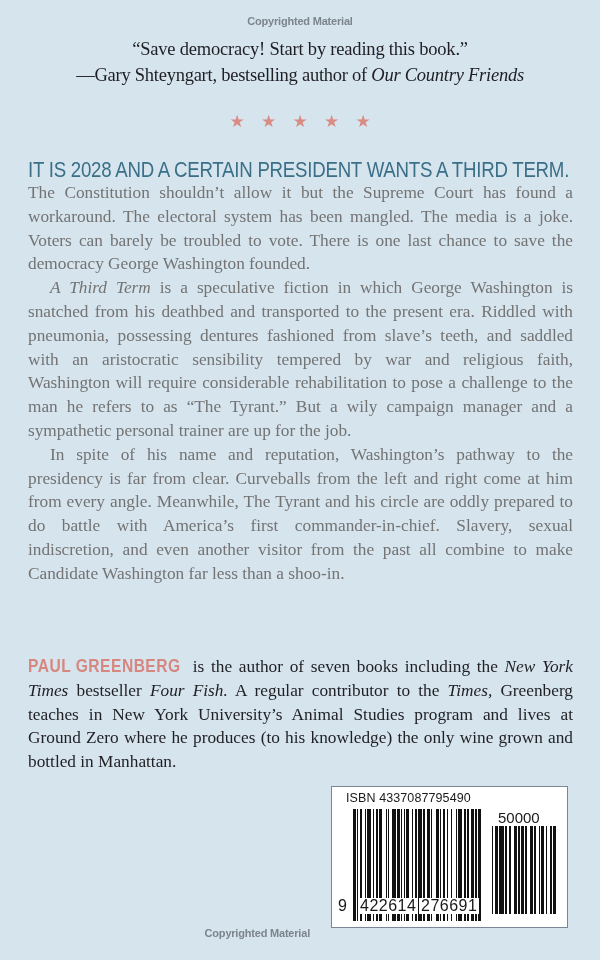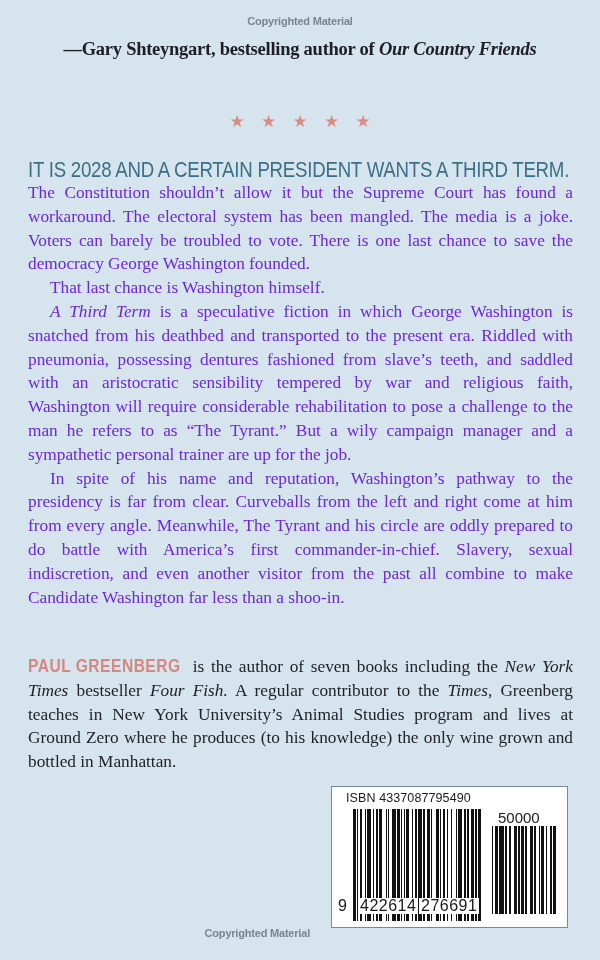--- a/index.html
+++ b/index.html
@@ -34,21 +34,21 @@
     position: absolute;
     top: 36px;
     left: 0;
     width: 600px;
     text-align: center;
     font-size: 18.5px;
     line-height: 26px;
     color: #1e1e24;
   }
   .blurb .quote { display: block; letter-spacing: -0.2px; }
-  .blurb .attrib { display: block; letter-spacing: -0.25px; font-weight: bold; }
+  .blurb .attrib { display: block; letter-spacing: -0.25px; }
   .blurb em { font-style: italic; }
 
   .stars {
     position: absolute;
     top: 111px;
     left: 0;
     width: 600px;
     text-align: center;
     color: #d98c83;
     font-size: 17px;
@@ -73,21 +73,21 @@
   }
 
   .body {
     position: absolute;
     top: 181px;
     left: 28px;
     width: 545px;
     font-size: 17.3px;
     line-height: 23.8px;
     text-align: justify;
-    color: #6d28d9;
+    color: #737373;
   }
   .body p { margin: 0; text-indent: 22px; }
   .body p.first { text-indent: 0; }
   .body em { font-style: italic; }
 
   .bio {
     position: absolute;
     top: 654px;
     left: 28px;
     width: 545px;
@@ -167,36 +167,36 @@
     height: 88px;
     display: flex;
   }
 </style>
 </head>
 <body>
 
 <div class="watermark wm-top">Copyrighted Material</div>
 
 <div class="blurb">
+  <span class="quote">“Save democracy! Start by reading this book.”</span>
   <span class="attrib"><span>—Gary Shteyngart, bestselling author of </span><em>Our Country Friends</em></span>
 </div>
 
 <div class="stars">
   <span class="star">★</span>
   <span class="star">★</span>
   <span class="star">★</span>
   <span class="star">★</span>
   <span class="star">★</span>
 </div>
 
 <div class="headline">IT IS 2028 AND A CERTAIN PRESIDENT WANTS A THIRD TERM.</div>
 
 <div class="body">
   <p class="first">The Constitution shouldn’t allow it but the Supreme Court has found a workaround. The electoral system has been mangled. The media is a joke. Voters can barely be troubled to vote. There is one last chance to save the democracy George Washington founded.</p>
-  <p>That last chance is Washington himself.</p>
   <p><em>A Third Term</em><span> is a speculative fiction in which George Washington is snatched from his deathbed and transported to the present era. Riddled with pneumonia, possessing dentures fashioned from slave’s teeth, and saddled with an aristocratic sensibility tempered by war and religious faith, Washington will require considerable rehabilitation to pose a challenge to the man he refers to as “The Tyrant.” But a wily campaign manager and a sympathetic personal trainer are up for the job.</span></p>
   <p>In spite of his name and reputation, Washington’s pathway to the presidency is far from clear. Curveballs from the left and right come at him from every angle. Meanwhile, The Tyrant and his circle are oddly prepared to do battle with America’s first commander-in-chief. Slavery, sexual indiscretion, and even another visitor from the past all combine to make Candidate Washington far less than a shoo-in.</p>
 </div>
 
 <div class="bio"><span class="author-name">PAUL GREENBERG</span><span> is the author of seven books including the </span><em>New York Times</em><span> bestseller </span><em>Four Fish.</em><span> A regular contributor to the </span><em>Times,</em><span> Greenberg teaches in New York University’s Animal Studies program and lives at Ground Zero where he produces (to his knowledge) the only wine grown and bottled in Manhattan.</span></div>
 
 <div class="barcode-box">
   <div class="isbn-label">ISBN 4337087795490</div>
   <div class="bars-main" id="bars-main">
       <i style="width: 2.61224px; height: 100%;"></i>

